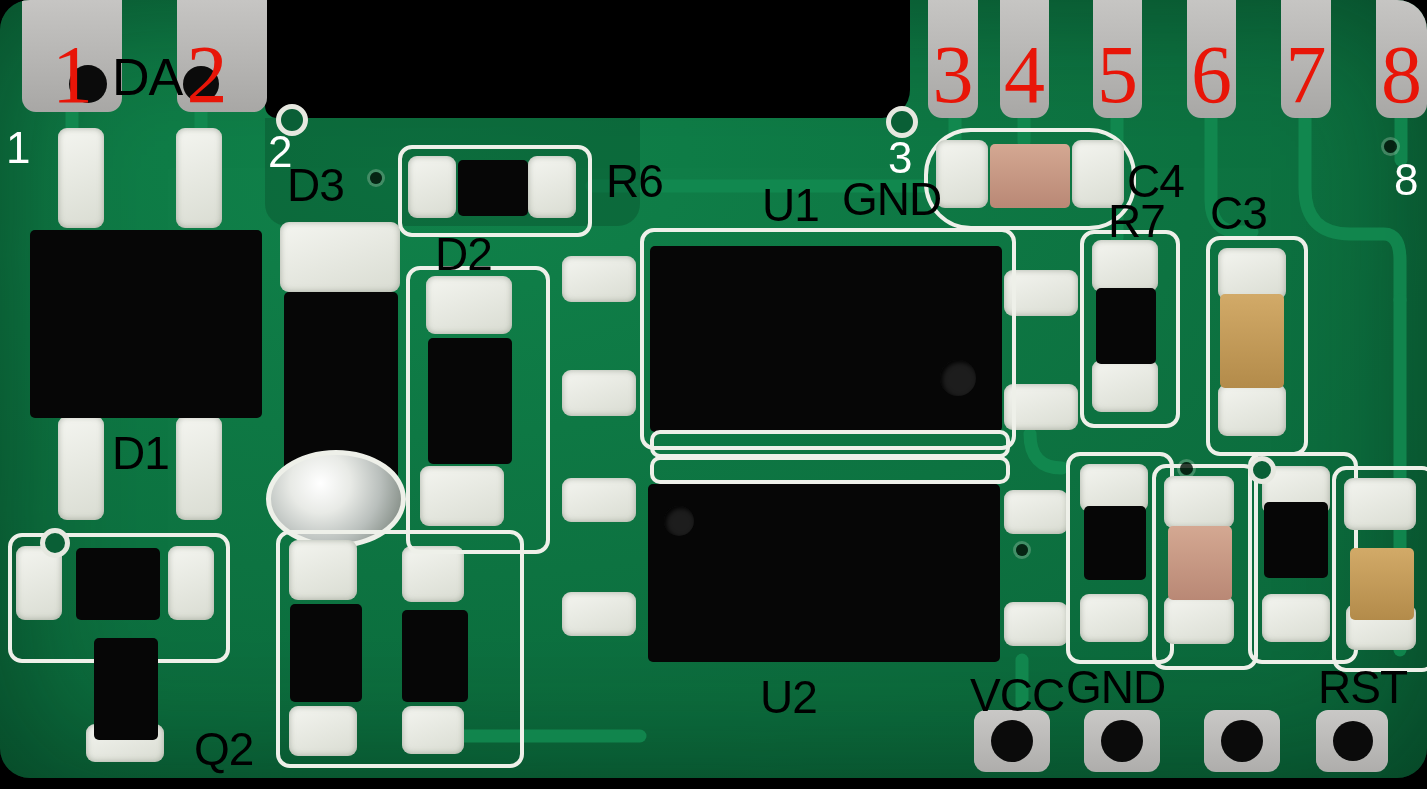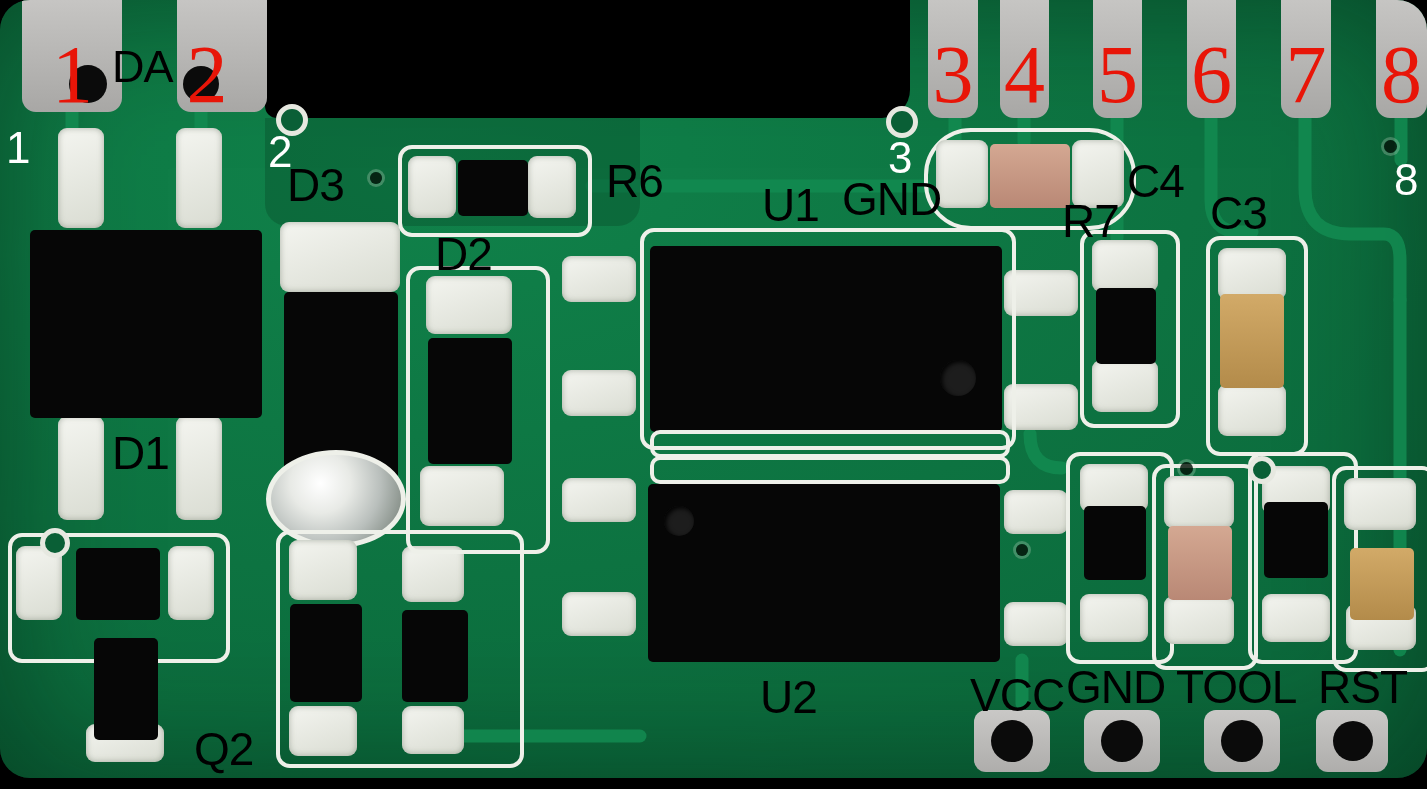--- a/index.html
+++ b/index.html
@@ -183,31 +183,30 @@
 
     <div class="via-ring" style="left:276px;top:104px;width:22px;height:22px"></div>
     <div class="via-ring" style="left:886px;top:106px;width:22px;height:22px"></div>
     <div class="via-ring" style="left:1248px;top:456px;width:18px;height:18px"></div>
     <div class="via-ring" style="left:40px;top:528px;width:20px;height:20px"></div>
     <div class="via-dot" style="left:370px;top:172px;width:12px;height:12px"></div>
     <div class="via-dot" style="left:1384px;top:140px;width:13px;height:13px"></div>
     <div class="via-dot" style="left:1180px;top:462px;width:13px;height:13px"></div>
     <div class="via-dot" style="left:1016px;top:544px;width:12px;height:12px"></div>
 
-    <div class="lbl" style="left:112px;top:44px;font-size:45px">DA</div>
+    <div class="lbl" style="left:112px;top:51px;font-size:52px">DA</div>
     <div class="lbl" style="left:287px;top:162px">D3</div>
     <div class="lbl" style="left:606px;top:158px">R6</div>
     <div class="lbl" style="left:435px;top:231px">D2</div>
     <div class="lbl" style="left:762px;top:182px">U1</div>
     <div class="lbl" style="left:842px;top:176px">GND</div>
     <div class="lbl" style="left:1127px;top:158px">C4</div>
-    <div class="lbl" style="left:1062px;top:198px">R7</div>
+    <div class="lbl" style="left:1108px;top:198px">R7</div>
     <div class="lbl" style="left:1210px;top:190px">C3</div>
     <div class="lbl" style="left:112px;top:430px">D1</div>
     <div class="lbl" style="left:194px;top:726px">Q2</div>
     <div class="lbl" style="left:760px;top:674px">U2</div>
     <div class="lbl" style="left:970px;top:672px">VCC</div>
     <div class="lbl" style="left:1066px;top:664px">GND</div>
-    <div class="lbl" style="left:1176px;top:664px">TOOL</div>
     <div class="lbl" style="left:1318px;top:664px">RST</div>
 
   </div>
 </div>
 
 </body></html>

